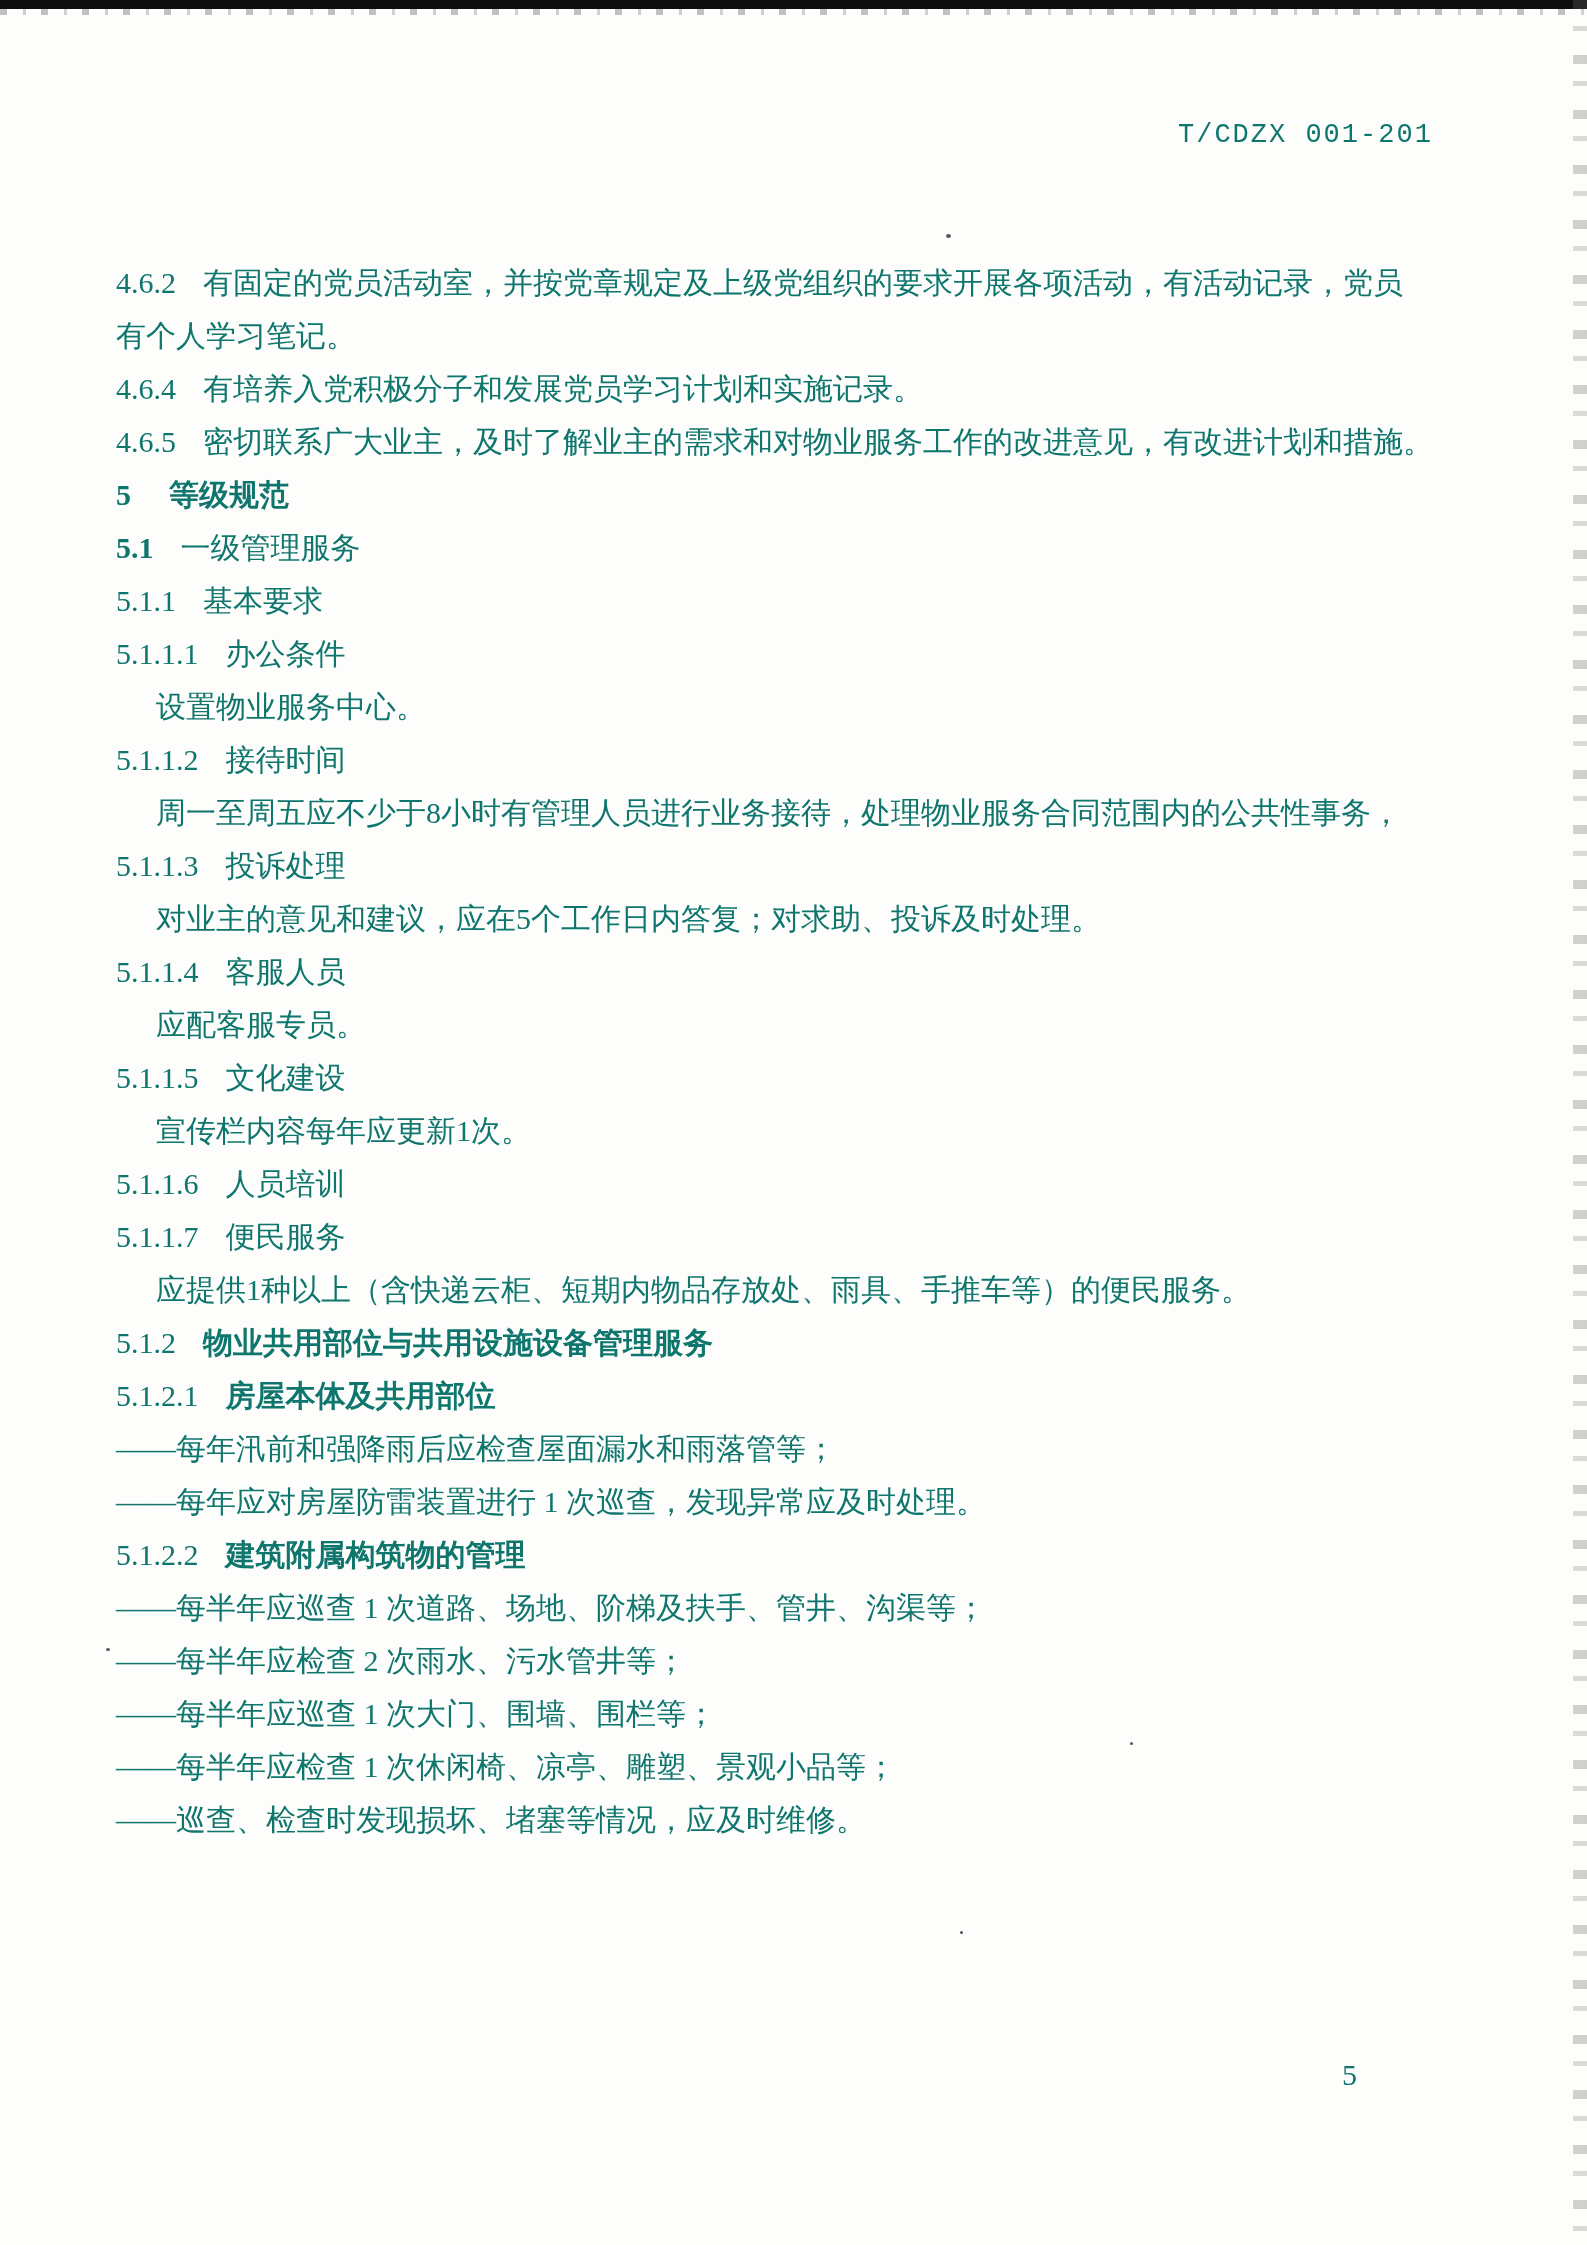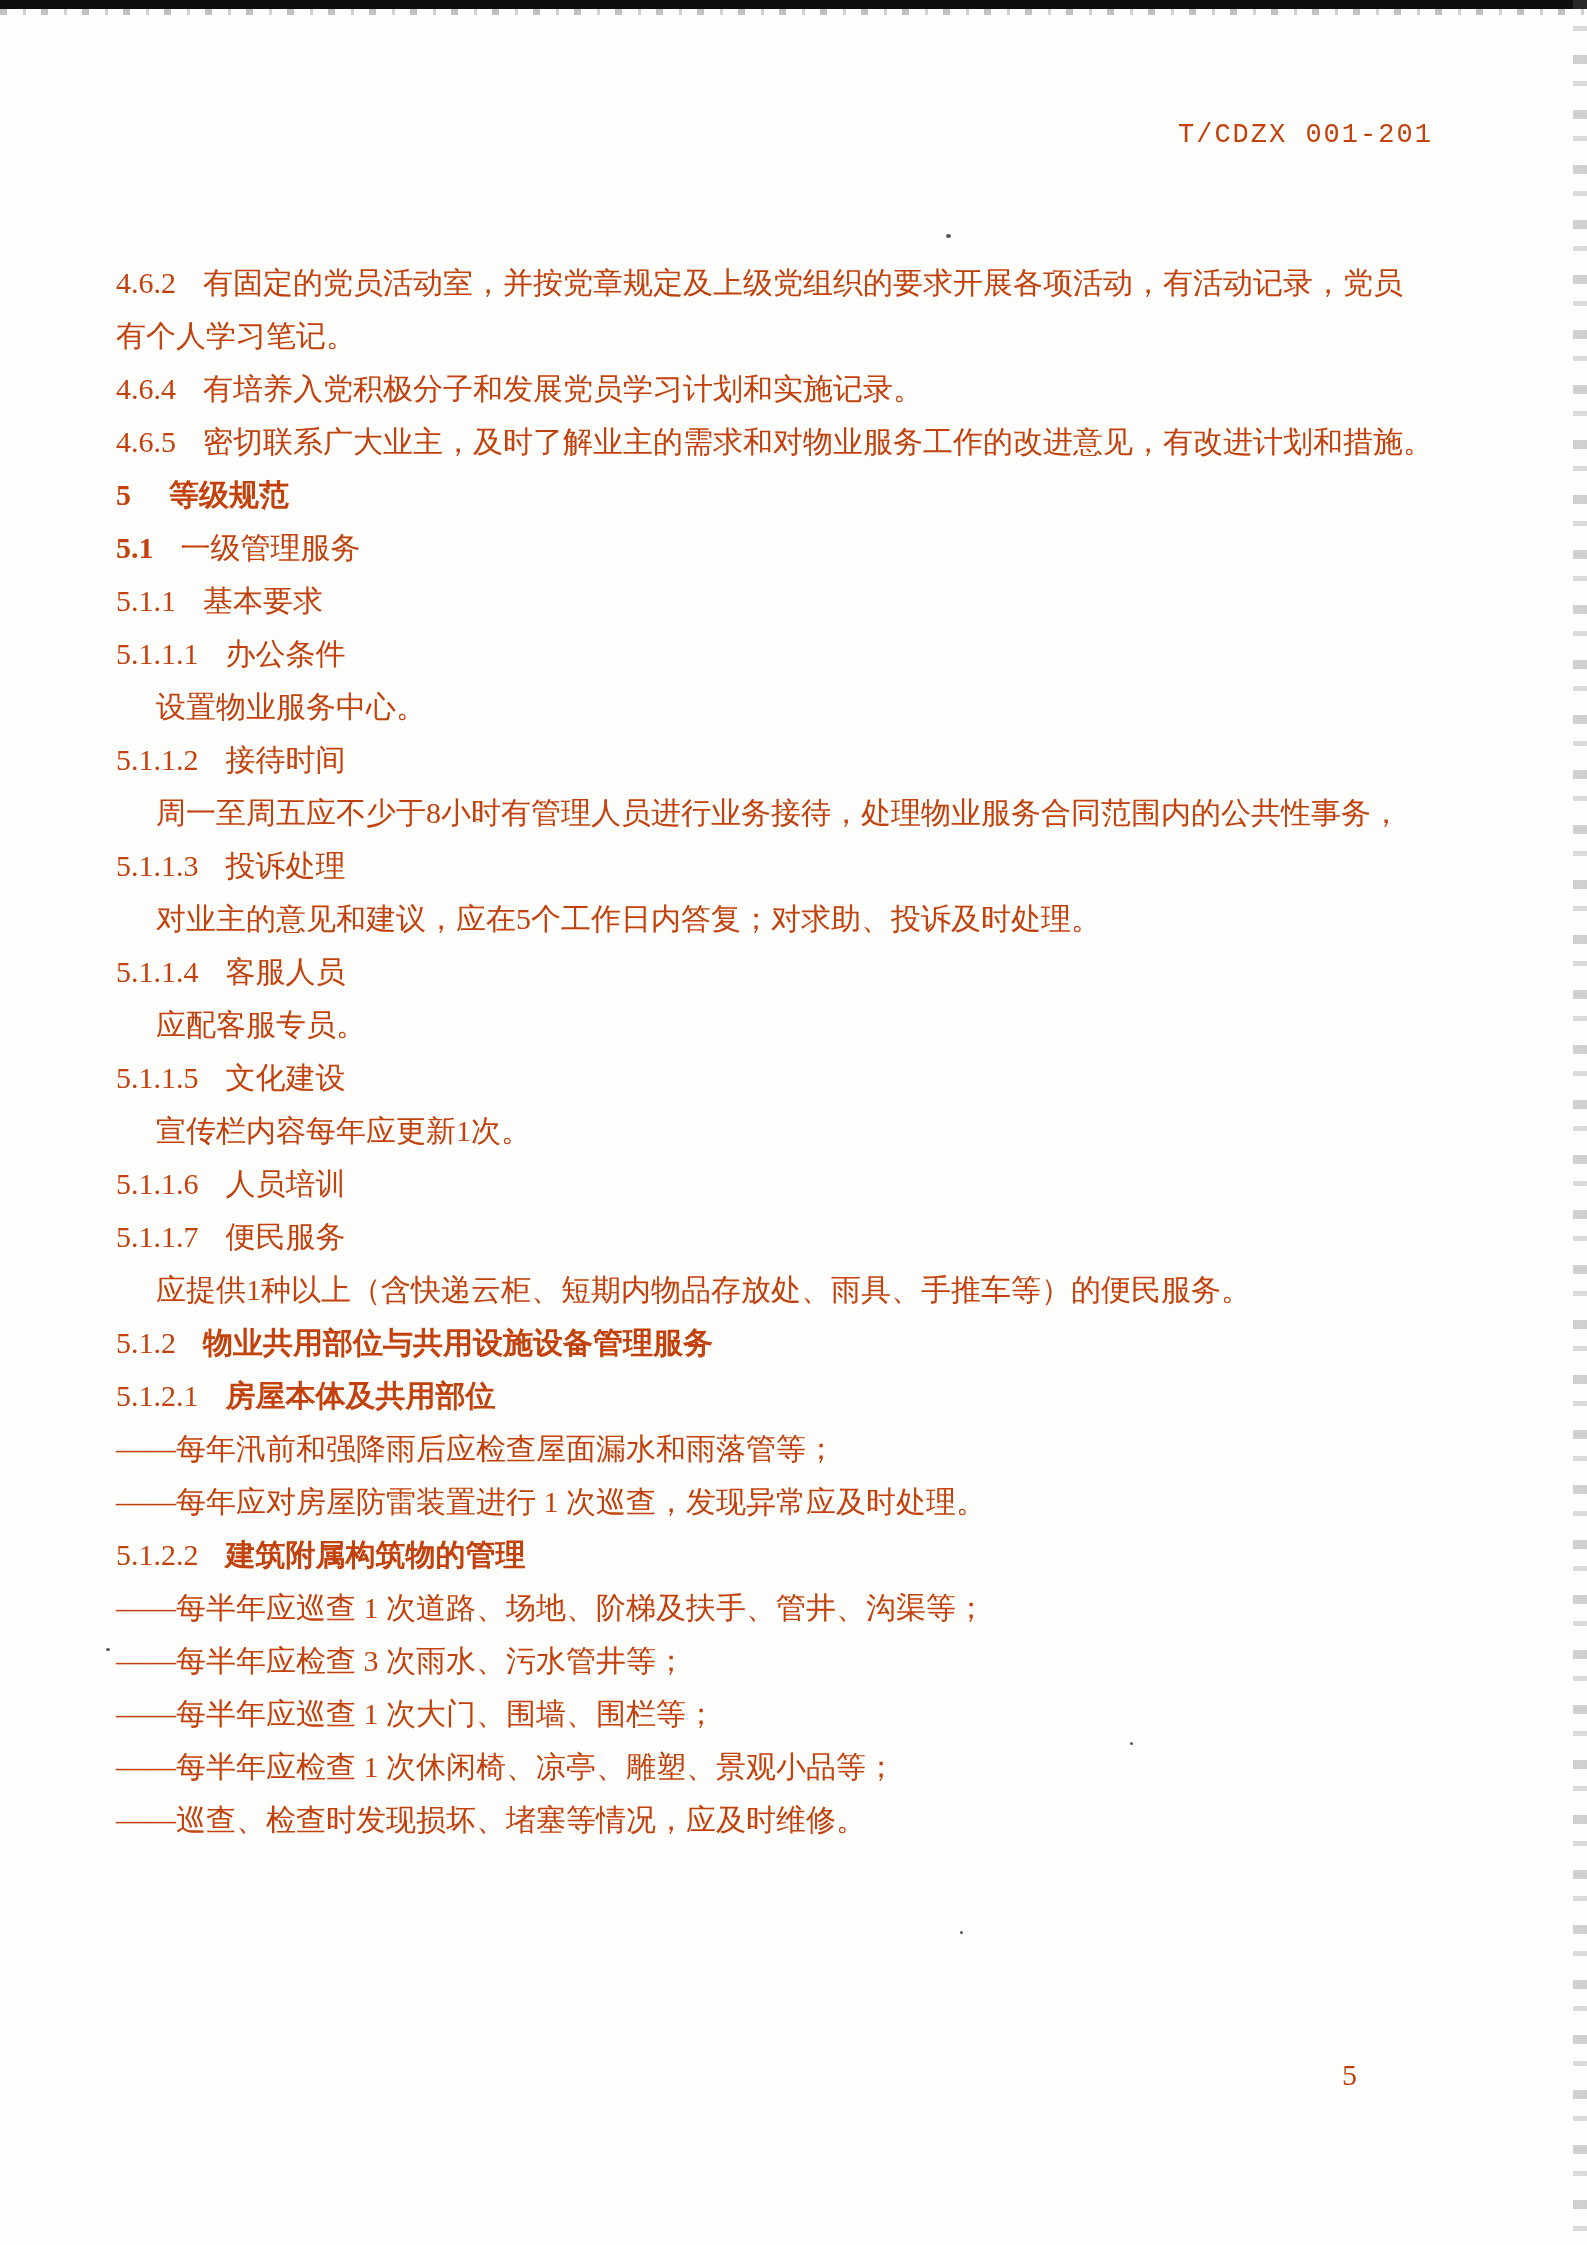--- a/index.html
+++ b/index.html
@@ -2,21 +2,21 @@
 <html><head>
 <meta charset="utf-8">
 <style>
   html,body{margin:0;padding:0;background:#888;}
   .page{
     position:relative;
     width:1587px;height:2245px;
     background:#fdfdfb;
     overflow:hidden;
     font-family:"Liberation Serif","DejaVu Serif",serif;
-    color:#c2410c;
+    color:#0f766e;
   }
   
   .scan-top-bar{position:absolute;top:0;left:0;width:100%;height:9px;background:#0e0e0e;}
   .scan-top-noise{position:absolute;top:9px;left:0;width:100%;height:6px;opacity:.45;
     background:repeating-linear-gradient(90deg,#777 0 7px,transparent 7px 23px,#999 23px 26px,transparent 26px 41px);}
   .scan-right-noise{position:absolute;top:0;right:0;width:14px;height:100%;opacity:.30;
     background:repeating-linear-gradient(180deg,#666 0 9px,transparent 9px 26px,#888 26px 31px,transparent 31px 55px);}
   .speck{position:absolute;background:#555;border-radius:50%;}
   .speck.a{left:946px;top:234px;width:5px;height:4px;}
   .speck.b{left:106px;top:1648px;width:4px;height:3px;}
@@ -83,21 +83,21 @@
     <div class="line body"><span class="txt">宣传栏内容每年应更新1次。</span></div>
     <div class="line clause"><span class="num">5.1.1.6</span><span class="txt">人员培训</span></div>
     <div class="line clause"><span class="num">5.1.1.7</span><span class="txt">便民服务</span></div>
     <div class="line body"><span class="txt">应提供1种以上（含快递云柜、短期内物品存放处、雨具、手推车等）的便民服务。</span></div>
     <div class="line boldclause"><span class="num">5.1.2</span><span class="txt">物业共用部位与共用设施设备管理服务</span></div>
     <div class="line boldclause"><span class="num">5.1.2.1</span><span class="txt">房屋本体及共用部位</span></div>
     <div class="line dash"><span class="txt">——每年汛前和强降雨后应检查屋面漏水和雨落管等；</span></div>
     <div class="line dash"><span class="txt">——每年应对房屋防雷装置进行 1 次巡查，发现异常应及时处理。</span></div>
     <div class="line boldclause"><span class="num">5.1.2.2</span><span class="txt">建筑附属构筑物的管理</span></div>
     <div class="line dash"><span class="txt">——每半年应巡查 1 次道路、场地、阶梯及扶手、管井、沟渠等；</span></div>
-    <div class="line dash"><span class="txt">——每半年应检查 3 次雨水、污水管井等；</span></div>
+    <div class="line dash"><span class="txt">——每半年应检查 2 次雨水、污水管井等；</span></div>
     <div class="line dash"><span class="txt">——每半年应巡查 1 次大门、围墙、围栏等；</span></div>
     <div class="line dash"><span class="txt">——每半年应检查 1 次休闲椅、凉亭、雕塑、景观小品等；</span></div>
     <div class="line dash"><span class="txt">——巡查、检查时发现损坏、堵塞等情况，应及时维修。</span></div>
   </div>
 
   <div class="page-number">5</div>
 
 </div>
 
 </body></html>

